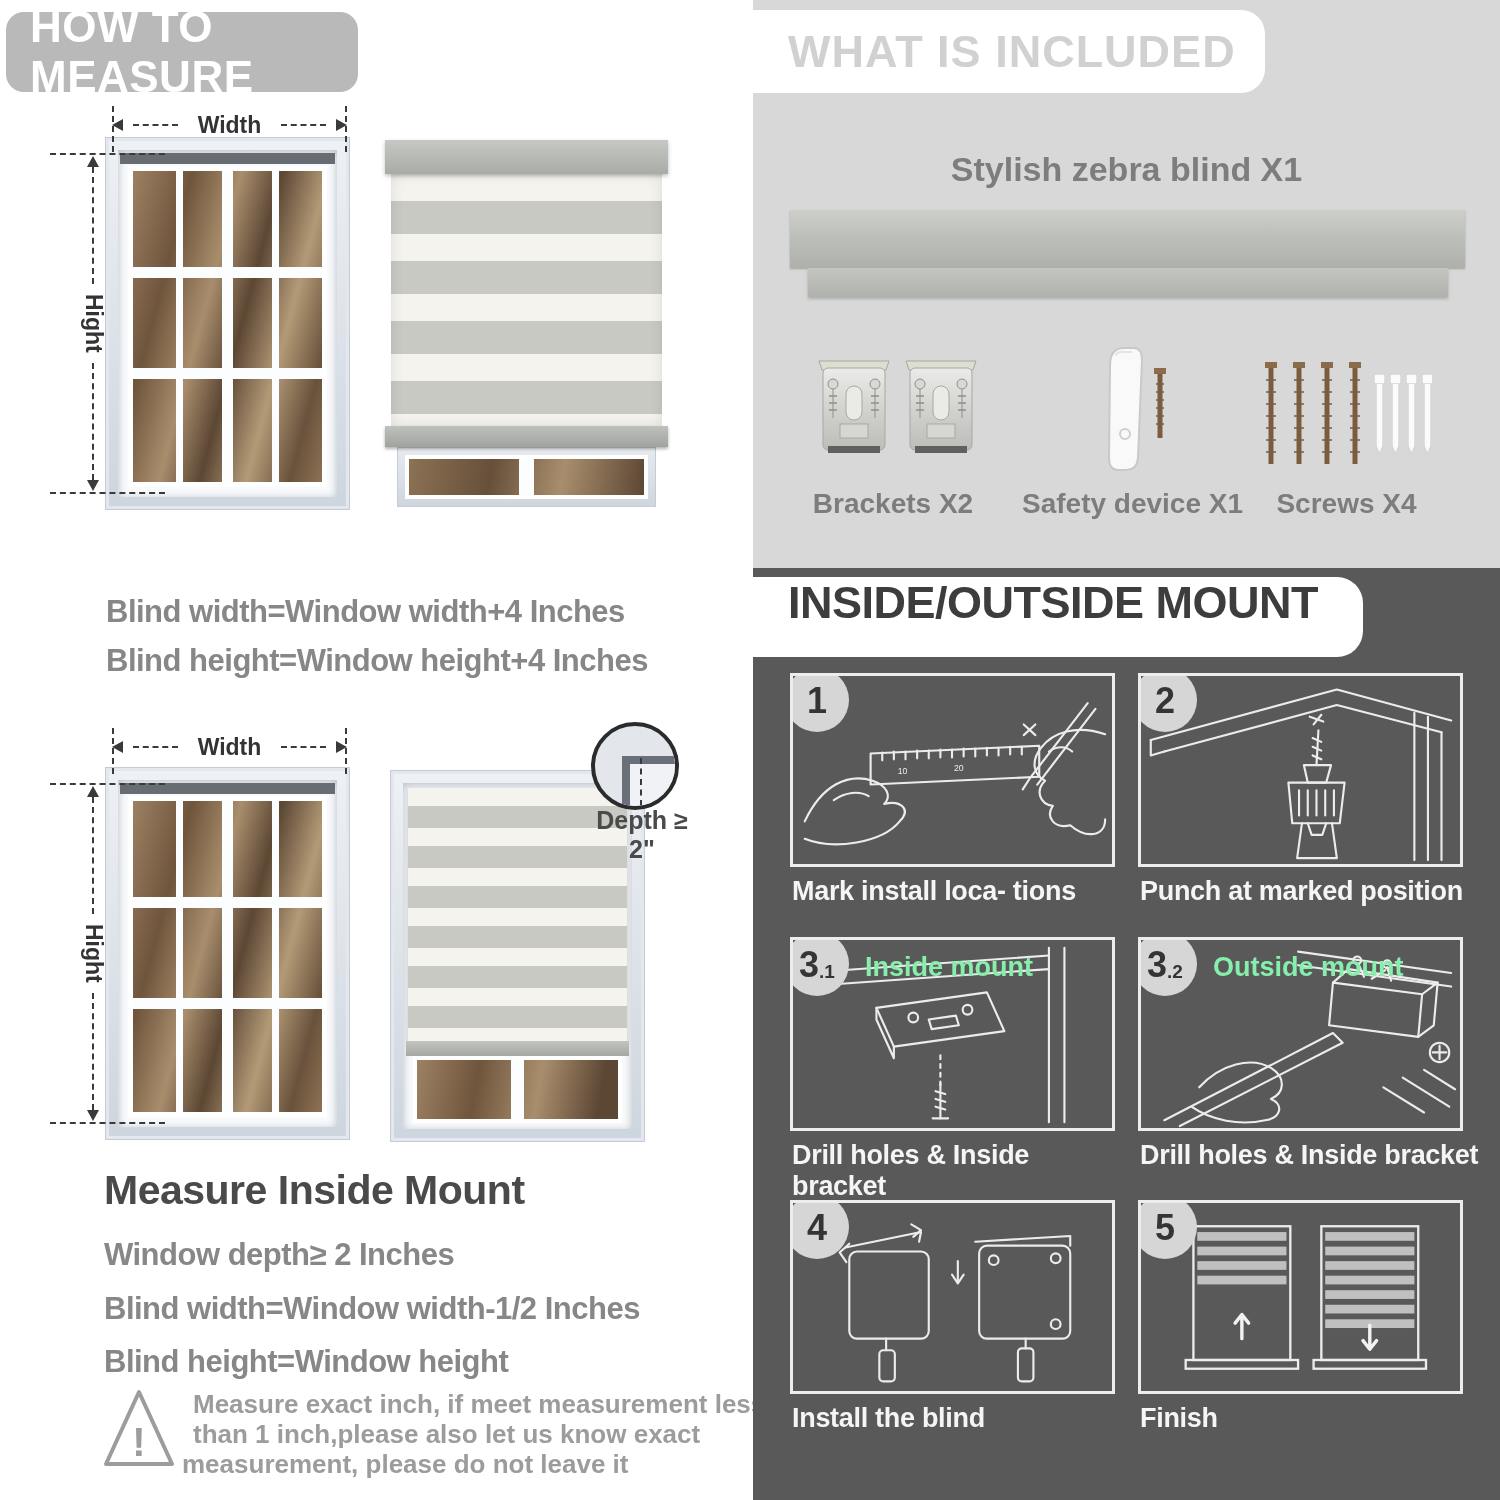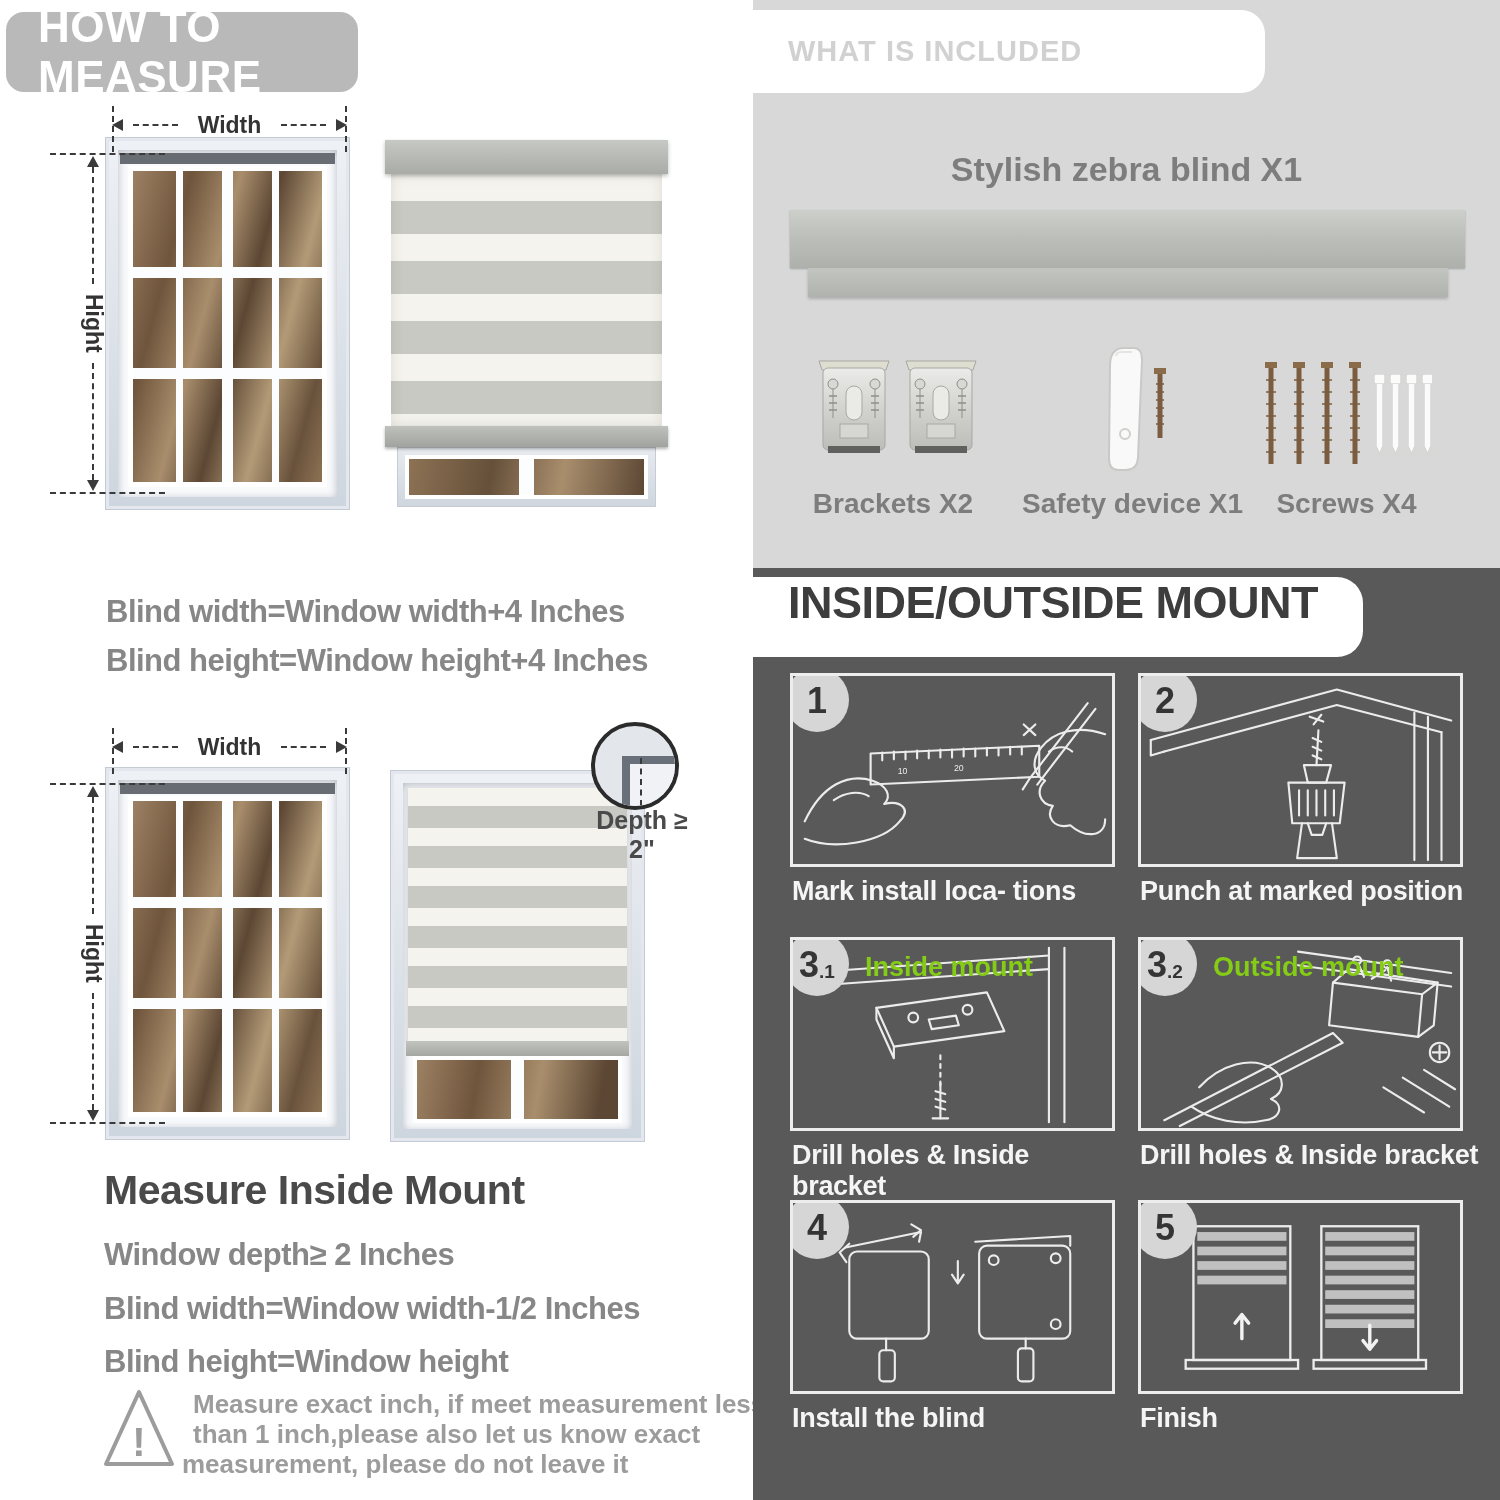--- a/index.html
+++ b/index.html
@@ -5,21 +5,21 @@
   * { margin:0; padding:0; box-sizing:border-box; }
   html,body { background:#ffffff; }
   #stage { position:relative; width:1500px; height:1500px; background:#ffffff; overflow:hidden;
            font-family:"Liberation Sans", sans-serif; }
 
   
   .abs { position:absolute; }
 
   
   .pill { position:absolute; left:6px; top:12px; width:352px; height:80px; background:#b9b9b9;
-          border-radius:18px; display:flex; align-items:center; padding-left:32px; }
+          border-radius:18px; display:flex; align-items:center; padding-left:24px; }
   .pill span { color:#ffffff; font-weight:bold; font-size:44px; letter-spacing:0.5px; }
 
   .sec-title { position:absolute; color:#4a4a4a; font-weight:bold; font-size:41px; letter-spacing:-0.5px; }
   .sec-line  { position:absolute; color:#878787; font-weight:bold; font-size:31px; letter-spacing:-0.5px; }
 
   
   .win { position:absolute; background:linear-gradient(180deg,#eef1f5,#cdd5de);
          border:1px solid #c3cbd4; box-shadow:inset 0 0 0 3px #e4e8ee; }
   .win .inner { position:absolute; inset:12px; background:#f8fafc;
                 box-shadow:inset 0 2px 8px rgba(60,70,90,.35); }
@@ -80,42 +80,42 @@
   .depth-lbl { position:absolute; left:582px; top:806px; width:120px; text-align:center;
                color:#4a4a4a; font-weight:bold; font-size:25px; }
 
   
   .warn-text { position:absolute; color:#9c9c9c; font-weight:bold; font-size:26px; line-height:29px; }
 
   
   .panel-light { position:absolute; left:753px; top:0; width:747px; height:568px; background:#d8d8d8; }
   .inc-header { position:absolute; left:740px; top:10px; width:525px; height:83px; background:#ffffff;
                 border-radius:0 24px 24px 0; display:flex; align-items:center; padding-left:48px; }
-  .inc-header span { color:#d1d1d1; font-weight:bold; font-size:29px; letter-spacing:1px; }
+  .inc-header span { color:#d1d1d1; font-weight:bold; font-size:45px; letter-spacing:1px; }
   .inc-blind-lbl { position:absolute; left:753px; top:150px; width:747px; text-align:center;
                    color:#7d7d7d; font-weight:bold; font-size:34px; }
   .headrail-main { position:absolute; left:790px; top:210px; width:675px; height:58px;
                    background:linear-gradient(180deg,#cdcfca 0%,#bdbfba 45%,#aeb0ab 100%);
                    box-shadow:0 1px 2px rgba(0,0,0,.25); }
   .headrail-inset { position:absolute; left:808px; top:268px; width:640px; height:29px;
                     background:linear-gradient(180deg,#c3c5c0,#b0b2ad); box-shadow:0 2px 3px rgba(0,0,0,.2); }
   .inc-item-lbl { position:absolute; color:#7d7d7d; font-weight:bold; font-size:28px; text-align:center; }
 
   
   .panel-dark { position:absolute; left:753px; top:568px; width:747px; height:932px; background:#595959; }
   .mnt-header { position:absolute; left:740px; top:577px; width:623px; height:80px; background:#ffffff;
                 border-radius:0 26px 26px 0; display:flex; align-items:flex-start; padding-left:48px; z-index:2; }
   .mnt-header span { color:#3d3d3d; font-weight:bold; font-size:45px; letter-spacing:-0.5px; }
 
   .step { position:absolute; width:325px; height:194px; border:3px solid #ededed; overflow:hidden; background:#595959; }
   .badge { position:absolute; top:-8px; left:-8px; width:64px; height:64px; border-radius:50%; background:#d6d6d6;
            display:flex; align-items:center; justify-content:center; }
   .badge b { color:#353535; font-size:36px; font-weight:bold; margin-top:2px; }
   .badge i { color:#353535; font-style:normal; font-weight:bold; font-size:19px; margin-top:16px; }
-  .ptitle { position:absolute; top:12px; left:72px; color:#84cc16; font-weight:bold; font-size:27px; }
+  .ptitle { position:absolute; top:12px; left:72px; color:#86efac; font-weight:bold; font-size:27px; }
   .caption { position:absolute; color:#f5f5f5; font-weight:bold; font-size:27px; letter-spacing:-0.3px; }
   .art { position:absolute; inset:0; width:100%; height:100%; }
 
   svg text { font-family:"Liberation Sans", sans-serif; }
 </style>
 </head>
 <body>
 
 <div id="stage">
 

